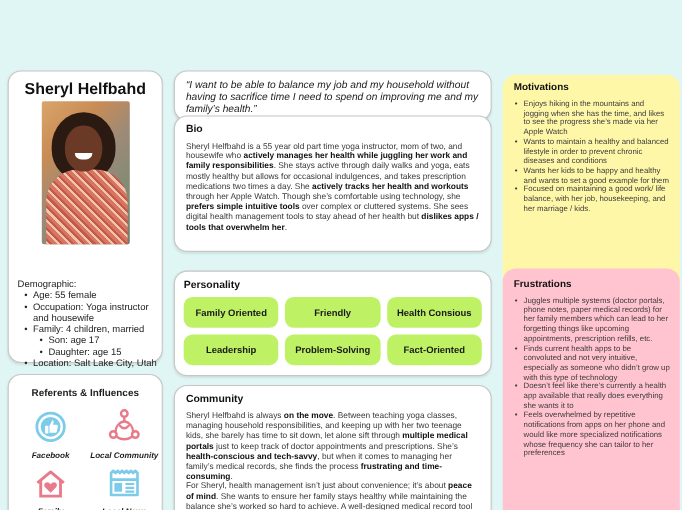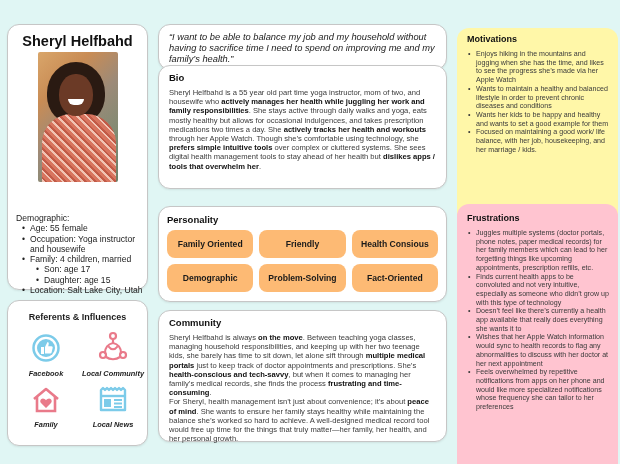--- a/index.html
+++ b/index.html
@@ -1,18 +1,18 @@
 <!DOCTYPE html>
 <html><head>
 <meta charset="utf-8">
 <style>
   * { box-sizing: border-box; margin: 0; padding: 0; }
   html, body { width: 620px; height: 464px; overflow: hidden; }
   body { background: #e0f6f4; font-family: "Liberation Sans", sans-serif; color: #1d1d1d; position: relative; }
-  .card { position: absolute; background: #fff; border: 1px solid #c6c6c6; border-radius: 12px; box-shadow: 0 1px 2px rgba(0,0,0,0.08); }
+  .card { position: absolute; background: #fff; border: 1px solid #c6c6c6; border-radius: 12px; box-shadow: 0 1px 2px rgba(0,0,0,0.08); margin-top: 40px; }
   .profile { left: 7px; top: 24px; width: 141px; height: 266px; }
   .profile .name { font-weight: bold; font-size: 14.5px; text-align: center; margin-top: 8px; color: #111; }
   .photo { position: absolute; left: 30px; top: 27px; width: 80px; height: 130px; border-radius: 2px; overflow: hidden;
     background: linear-gradient(135deg, #d9a66a 0%, #c98c55 25%, #9c8a78 50%, #7c8b72 80%, #6e7e66 100%); }
   .photo .hair { position: absolute; left: 9px; top: 10px; width: 58px; height: 62px; border-radius: 50% 50% 45% 45%; background: #2a1a12; }
   .photo .face { position: absolute; left: 21px; top: 22px; width: 34px; height: 42px; border-radius: 48%; background: #6b3a26; }
   .photo .smile { position: absolute; left: 30px; top: 47px; width: 16px; height: 6px; background: #fff; border-radius: 0 0 8px 8px; }
   .photo .body { position: absolute; left: 4px; top: 62px; width: 74px; height: 72px; border-radius: 40% 40% 0 0;
     background: repeating-linear-gradient(45deg, #d8755f 0 3px, #f1c3b3 3px 5px, #c25a47 5px 7px); }
   .photo .neck { position: absolute; left: 30px; top: 58px; width: 16px; height: 14px; background: #6b3a26; border-radius: 0 0 8px 8px; }
@@ -30,21 +30,21 @@
 
   .quote { left: 158px; top: 24px; width: 289px; height: 46px; padding: 7px 10px; font-style: italic; font-size: 9.3px; line-height: 11px; color: #222; }
 
   .bio { left: 158px; top: 65px; width: 289px; height: 124px; padding: 6px 10px; }
   .sec-title { font-weight: bold; font-size: 9.5px; color: #111; margin-bottom: 5px; }
   .body-text { font-size: 7.6px; line-height: 9.2px; color: #3a3a3a; }
   .body-text b { color: #111; }
 
   .personality { left: 158px; top: 206px; width: 289px; height: 96px; padding: 7px 8px; }
   .traits { display: grid; grid-template-columns: repeat(3, 1fr); gap: 6px; margin-top: 3px; }
-  .trait { background: #fdba74; border-radius: 8px; height: 28px; display: flex; align-items: center; justify-content: center; font-weight: bold; font-size: 8.6px; color: #1a1a1a; cursor: default; }
+  .trait { background: #bef264; border-radius: 8px; height: 28px; display: flex; align-items: center; justify-content: center; font-weight: bold; font-size: 8.6px; color: #1a1a1a; cursor: default; }
 
   .scenario { left: 158px; top: 310px; width: 289px; height: 132px; padding: 6px 10px; }
 
   .motivations { left: 457px; top: 28px; width: 161px; height: 223px; background: #fff7a8; border: none; border-radius: 12px; padding: 6px 9px 0 10px; box-shadow: none; }
   .frustrations { left: 457px; top: 204px; width: 161px; height: 280px; background: #ffc4d0; border: none; border-radius: 12px; padding: 9px 9px 0 10px; box-shadow: none; }
   .panel-title { font-weight: bold; font-size: 9px; margin-bottom: 6px; color: #111; }
   .bullets { list-style: none; font-size: 7.1px; line-height: 8.7px; color: #3a3a3a; }
   .bullets li { position: relative; padding-left: 9px; }
   .bullets li::before { content: "•"; position: absolute; left: 1px; }
 </style>
@@ -127,21 +127,21 @@
   <div class="sec-title">Bio</div>
   <div class="body-text" id="bio-text"><span>Sheryl Helfbahd is a 55 year old part time yoga instructor, mom of two, and housewife who </span><b>actively manages her health while juggling her work and family responsibilities</b><span>. She stays active through daily walks and yoga, eats mostly healthy but allows for occasional indulgences, and takes prescription medications two times a day. She </span><b>actively tracks her health and workouts</b><span> through her Apple Watch. Though she’s comfortable using technology, she </span><b>prefers simple intuitive tools</b><span> over complex or cluttered systems. She sees digital health management tools to stay ahead of her health but </span><b>dislikes apps / tools that overwhelm her</b><span>.</span></div>
 </div>
 
 <div class="card personality">
   <div class="sec-title">Personality</div>
   <div class="traits">
     <div class="trait">Family Oriented</div>
     <div class="trait">Friendly</div>
     <div class="trait">Health Consious</div>
-    <div class="trait">Demographic</div>
+    <div class="trait">Leadership</div>
     <div class="trait">Problem-Solving</div>
     <div class="trait">Fact-Oriented</div>
   </div>
 </div>
 
 <div class="card scenario">
   <div class="sec-title">Community</div>
   <div class="body-text" id="scenario-text"><span>Sheryl Helfbahd is always </span><b>on the move</b><span>. Between teaching yoga classes, managing household responsibilities, and keeping up with her two teenage kids, she barely has time to sit down, let alone sift through </span><b>multiple medical portals</b><span> just to keep track of doctor appointments and prescriptions. She’s </span><b>health-conscious and tech-savvy</b><span>, but when it comes to managing her family’s medical records, she finds the process </span><b>frustrating and time-consuming</b><span>.</span><br><span>For Sheryl, health management isn’t just about convenience; it’s about </span><b>peace of mind</b><span>. She wants to ensure her family stays healthy while maintaining the balance she’s worked so hard to achieve. A well-designed medical record tool would free up time for the things that truly matter—her family, her health, and her personal growth.</span></div>
 </div>
 
@@ -154,16 +154,15 @@
     <li>Focused on maintaining a good work/ life balance, with her job, housekeeping, and her marriage / kids.</li>
   </ul>
 </div>
 
 <div class="card frustrations">
   <div class="panel-title">Frustrations</div>
   <ul class="bullets">
     <li>Juggles multiple systems (doctor portals, phone notes, paper medical records) for her family members which can lead to her forgetting things like upcoming appointments, prescription refills, etc.</li>
     <li>Finds current health apps to be convoluted and not very intuitive, especially as someone who didn’t grow up with this type of technology</li>
     <li>Doesn’t feel like there’s currently a health app available that really does everything she wants it to</li>
-    <li>Wishes that her Apple Watch information would sync to health records to flag any abnormalities to discuss with her doctor at her next appointment</li>
     <li>Feels overwhelmed by repetitive notifications from apps on her phone and would like more specialized notifications whose frequency she can tailor to her preferences</li>
   </ul>
 </div>
 
 </body></html>

